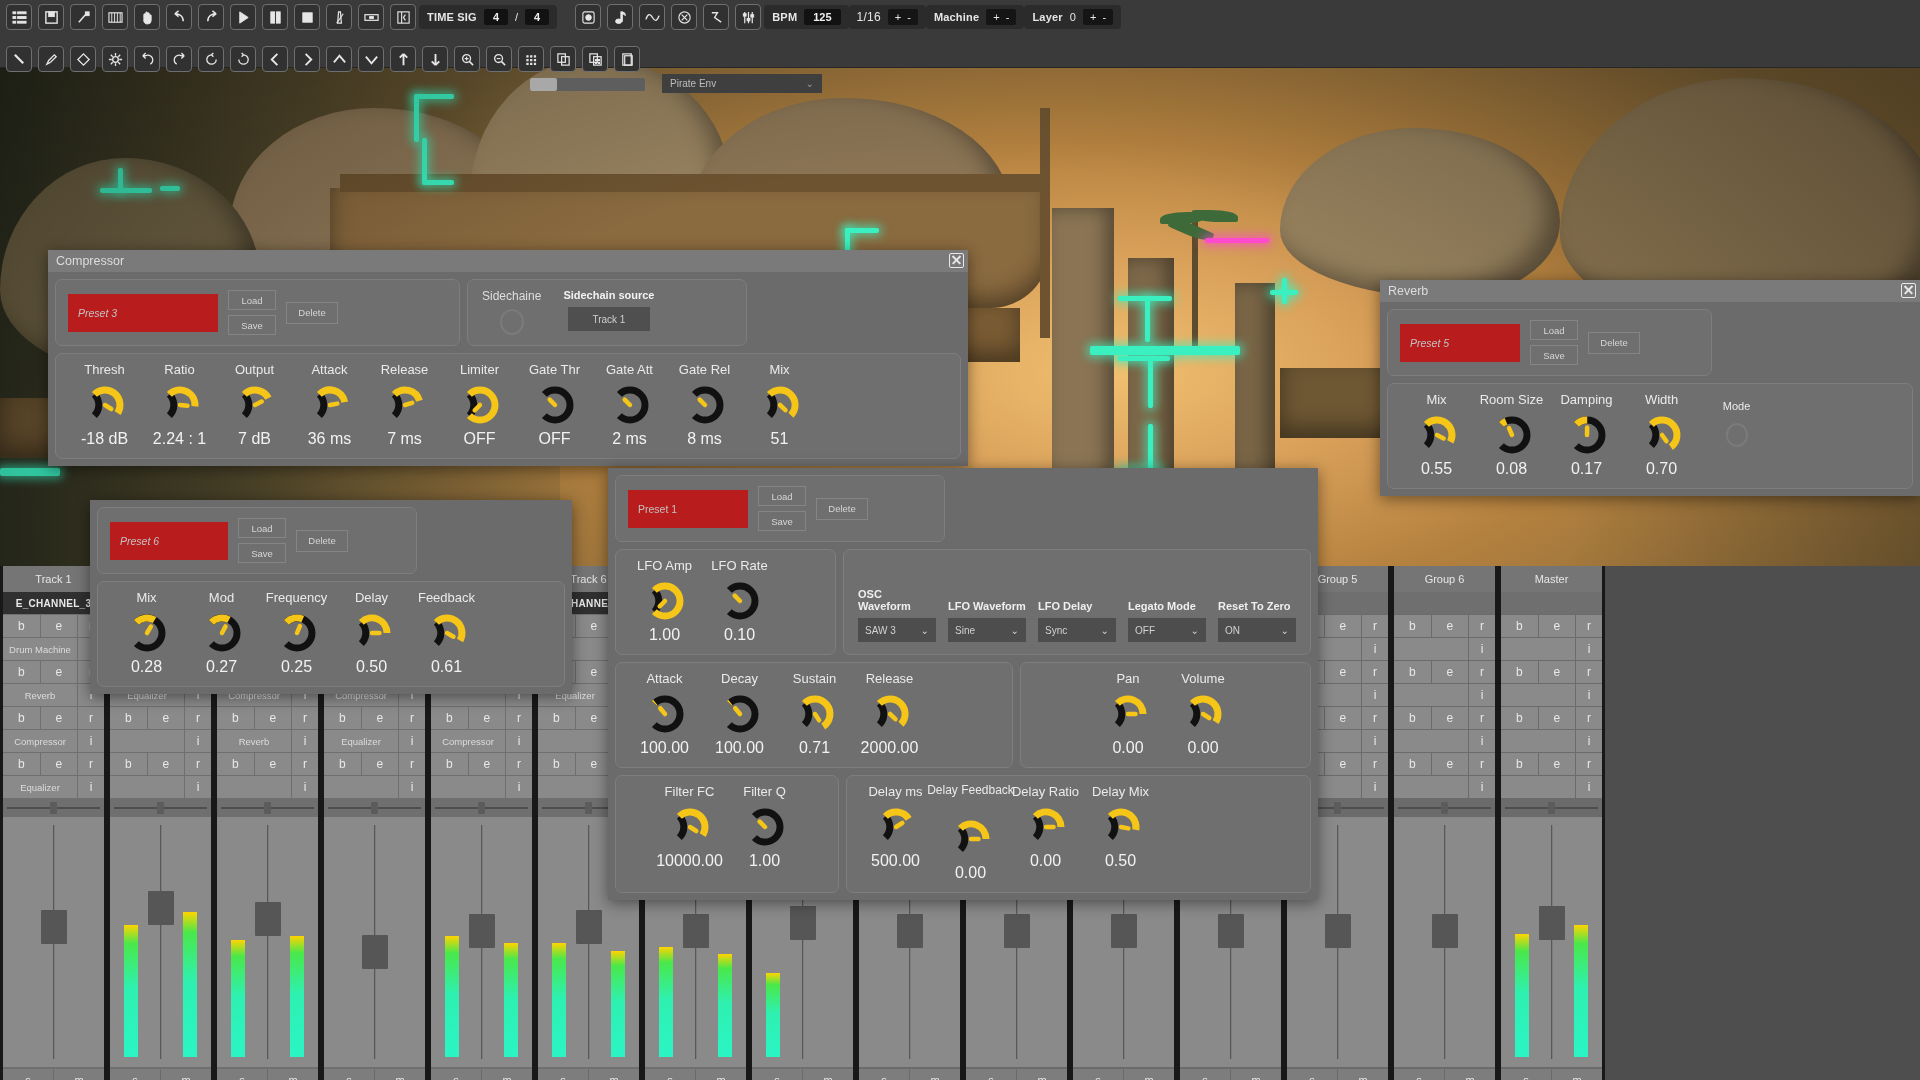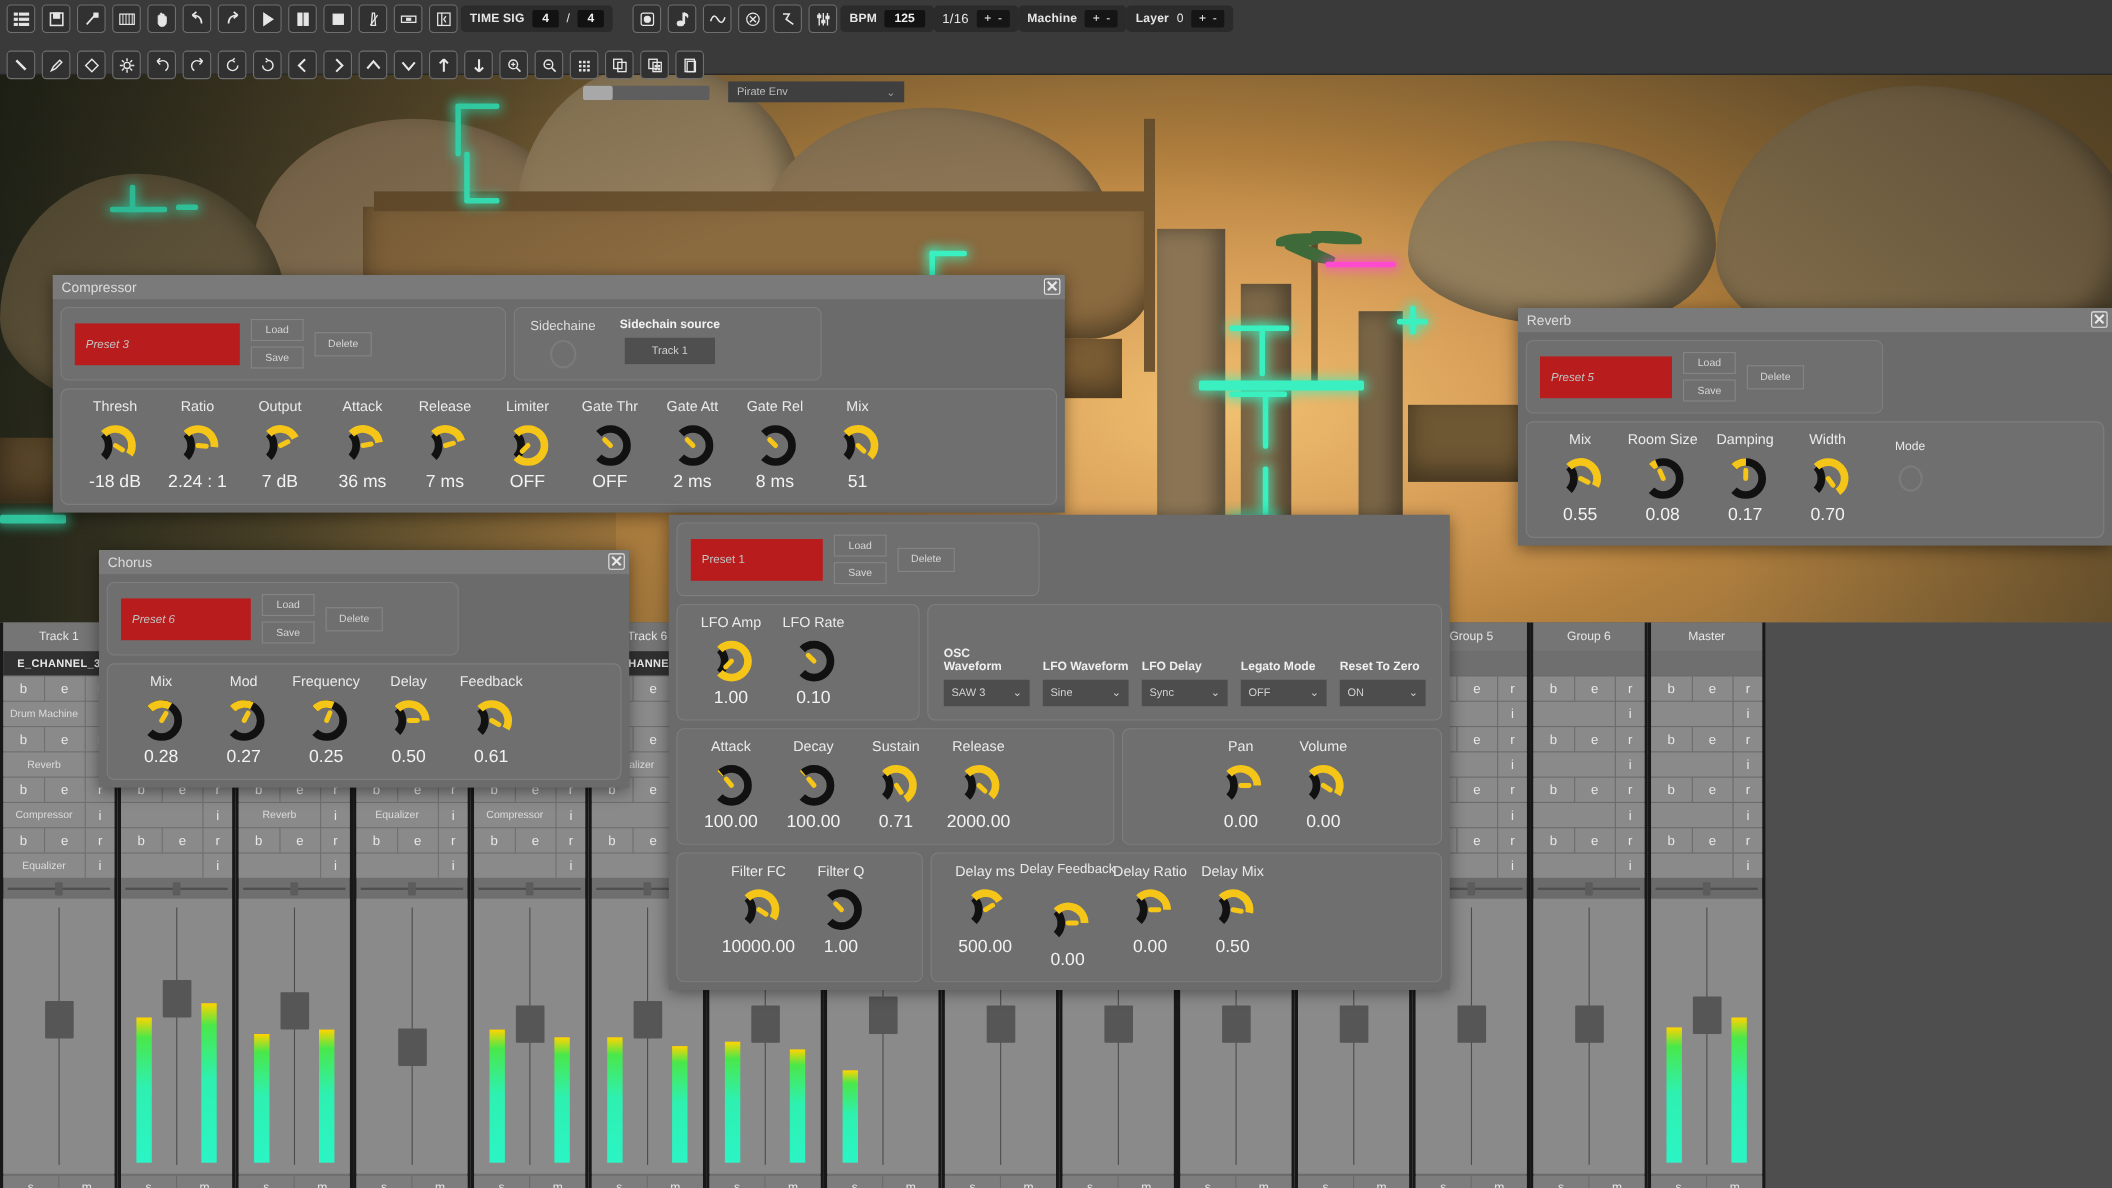--- a/index.html
+++ b/index.html
@@ -665,24 +665,20 @@
         </div>
         <div class="kcol" style="margin-top: 6px;">
           <div class="klabel" style="font-size:11px;">Mode</div>
           <div style="width:22px;height:24px;border:2px solid #7b7b7b;border-radius:50%;margin-top:8px;"></div>
         </div>
       </div>
   </div>
 </div>
 
 <div class="win" id="win-chorus" style="left:90px;top:500px;width:482px;">
-  <div class="win-title">
-    <span>Chorus</span>
-    <span class="win-close"></span>
-  </div>
   <div class="win-body">
     <div class="panel preset-box" style="width:320px;">
       <div class="preset-field" style="width:118px;">Preset 6</div>
       <div class="pbtns">
         <div class="pbtn">Load</div>
         <div class="pbtn">Save</div>
       </div>
       <div class="pbtn del">Delete</div>
     </div>
     <div class="panel knob-panel" style="margin-top:7px;">

